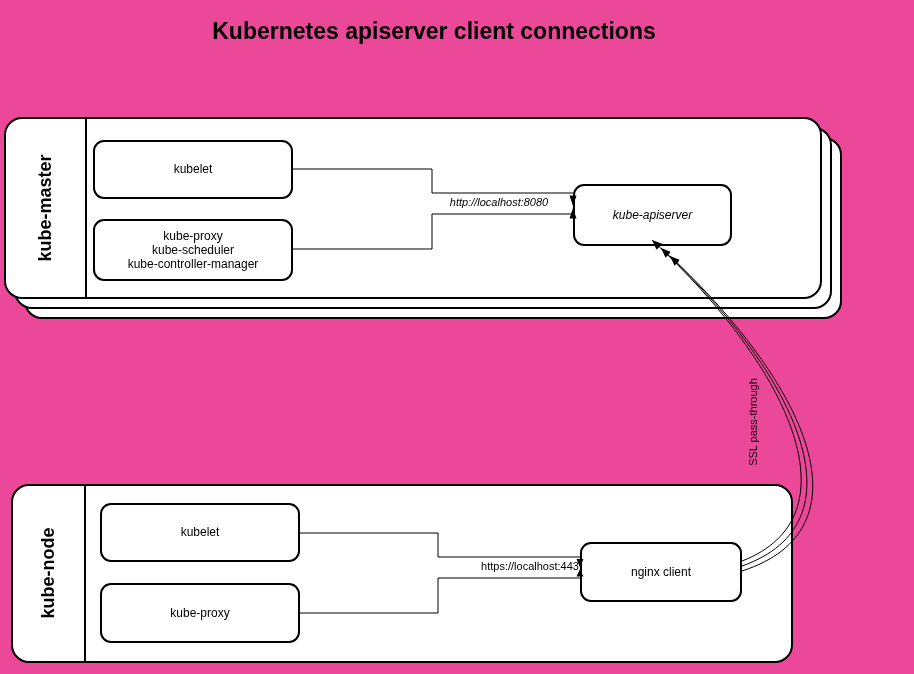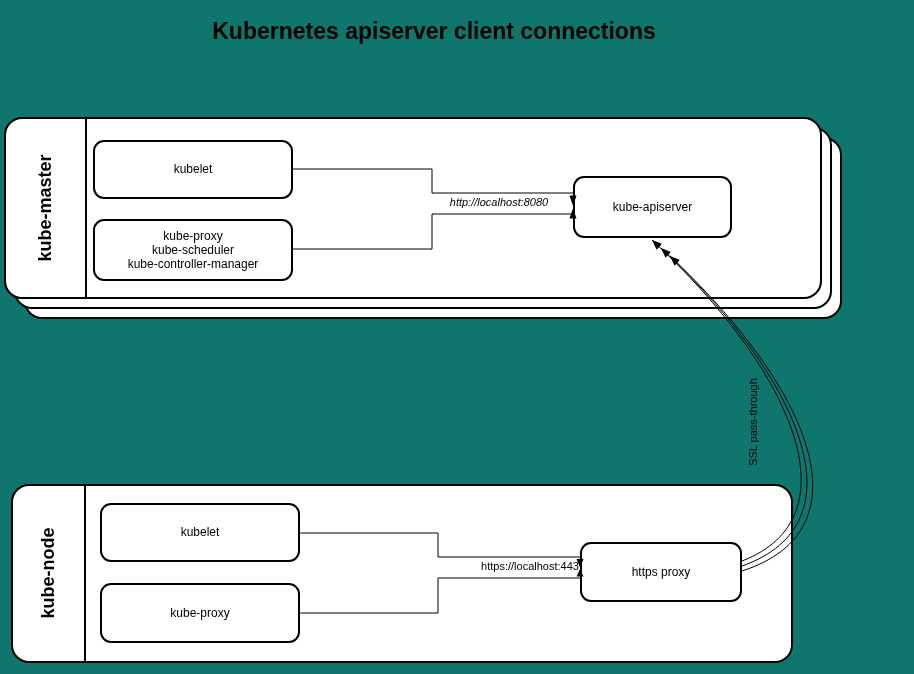--- a/index.html
+++ b/index.html
@@ -1,19 +1,19 @@
 <!DOCTYPE html>
 <html><head>
 <meta charset="utf-8">
 <style>
   html,body{margin:0;padding:0;background:#ffffff;}
   #canvas{
     position:relative;
     width:914px;height:674px;
-    background:#0f766e;
+    background:#ec4899;
     font-family:"Liberation Sans", sans-serif;
     color:#000;
     overflow:hidden;
   }
   .title{
     position:absolute;
     top:18px;left:434px;
     transform:translateX(-50%);
     font-size:23px;font-weight:bold;
     white-space:nowrap;
@@ -87,37 +87,37 @@
   <div class="v-label" style="left:45px;top:208px;">kube-master</div>
 
   <div class="node-box" style="left:93px;top:140px;width:200px;height:59px;">
     <div>kubelet</div>
   </div>
   <div class="node-box" style="left:93px;top:219px;width:200px;height:62px;line-height:14px;">
     <div>kube-proxy</div>
     <div>kube-scheduler</div>
     <div>kube-controller-manager</div>
   </div>
-  <div class="node-box" style="left:573px;top:176px;width:159px;height:62px;">
+  <div class="node-box" style="left:573px;top:184px;width:159px;height:62px;font-style:italic;">
     <div>kube-apiserver</div>
   </div>
 
   <div class="cluster" style="left:11px;top:484px;width:782px;height:179px;">
     <div class="label-strip" style="width:73px;"></div>
   </div>
   <div class="v-label" style="left:48px;top:573px;">kube-node</div>
 
   <div class="node-box" style="left:100px;top:503px;width:200px;height:59px;">
     <div>kubelet</div>
   </div>
   <div class="node-box" style="left:100px;top:583px;width:200px;height:60px;">
     <div>kube-proxy</div>
   </div>
   <div class="node-box" style="left:580px;top:542px;width:162px;height:60px;">
-    <div>https proxy</div>
+    <div>nginx client</div>
   </div>
 
   <div class="edge-label" style="left:499px;top:202px;font-style:italic;">http://localhost:8080</div>
   <div class="edge-label" style="left:506px;top:566px;margin-left:24px;">https://localhost:443</div>
   <div class="edge-label-v" style="left:753px;top:422px;">SSL pass-through</div>
 
   <svg class="overlay" width="914" height="674" viewBox="0 0 914 674">
     <defs>
       <marker id="arrow" viewBox="0 0 10 8" refX="10" refY="4" markerWidth="10" markerHeight="8" orient="auto">
         <path d="M0,0 L10,4 L0,8 z" fill="#000"></path>

